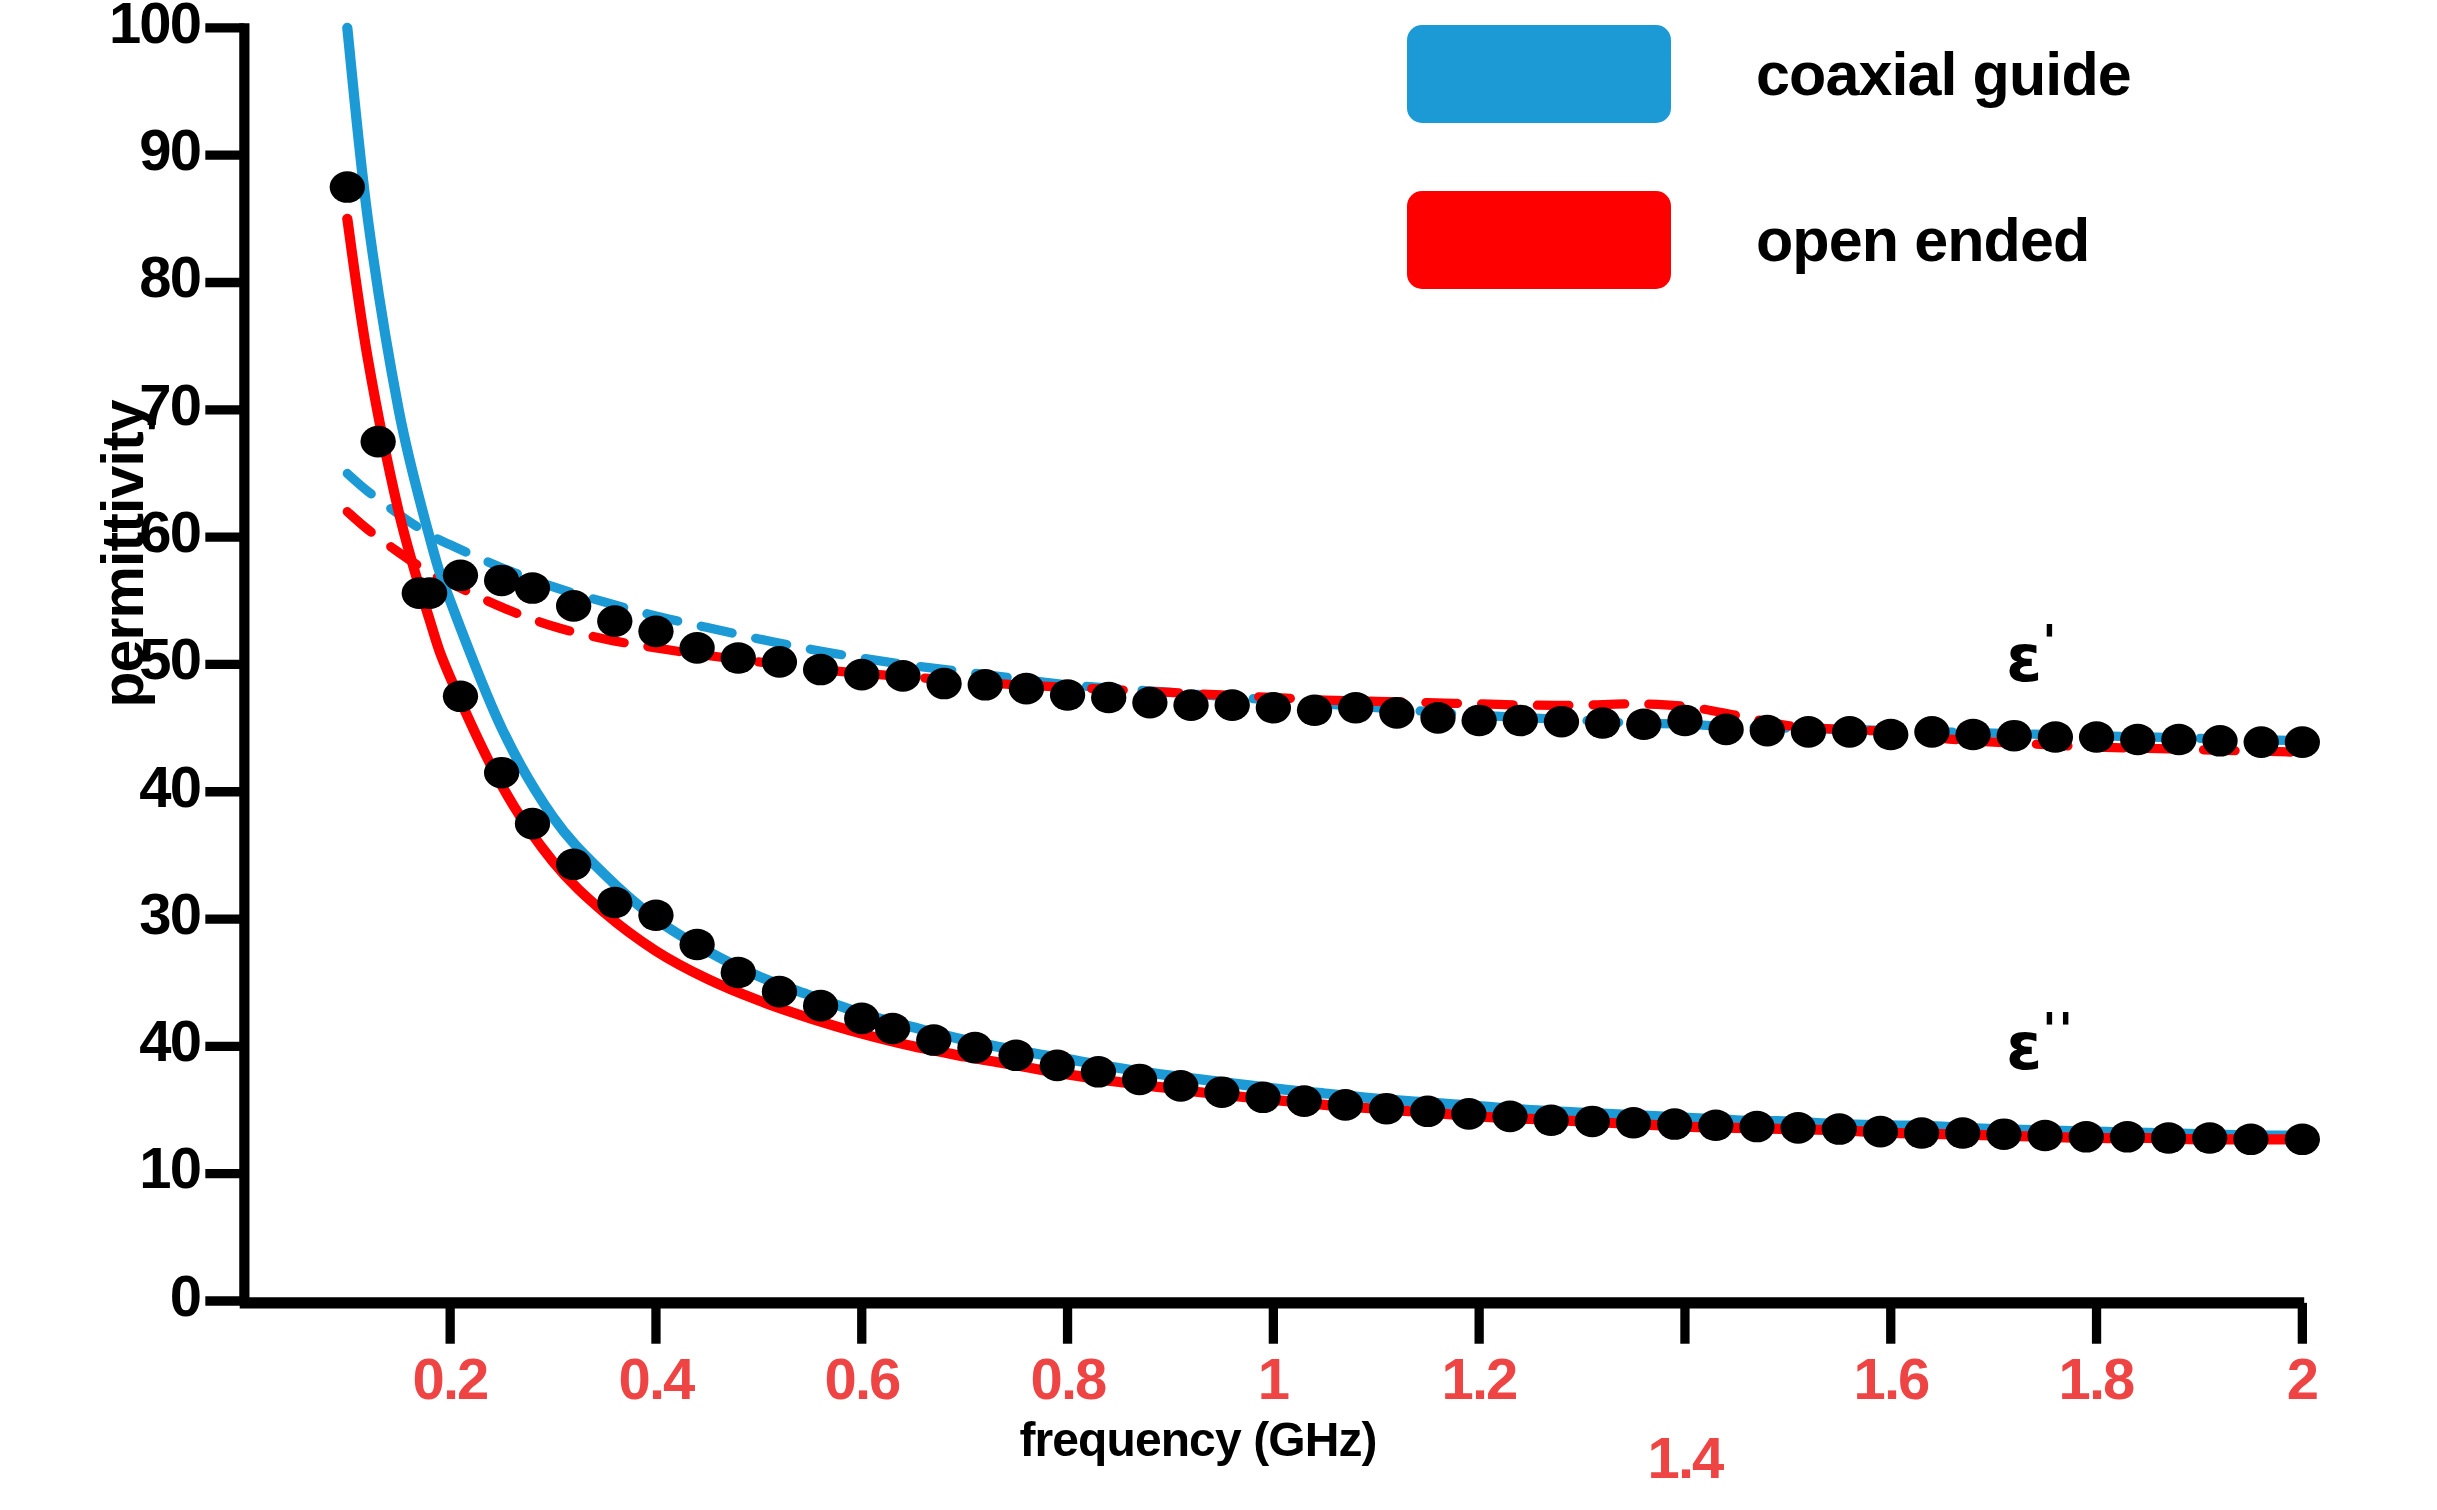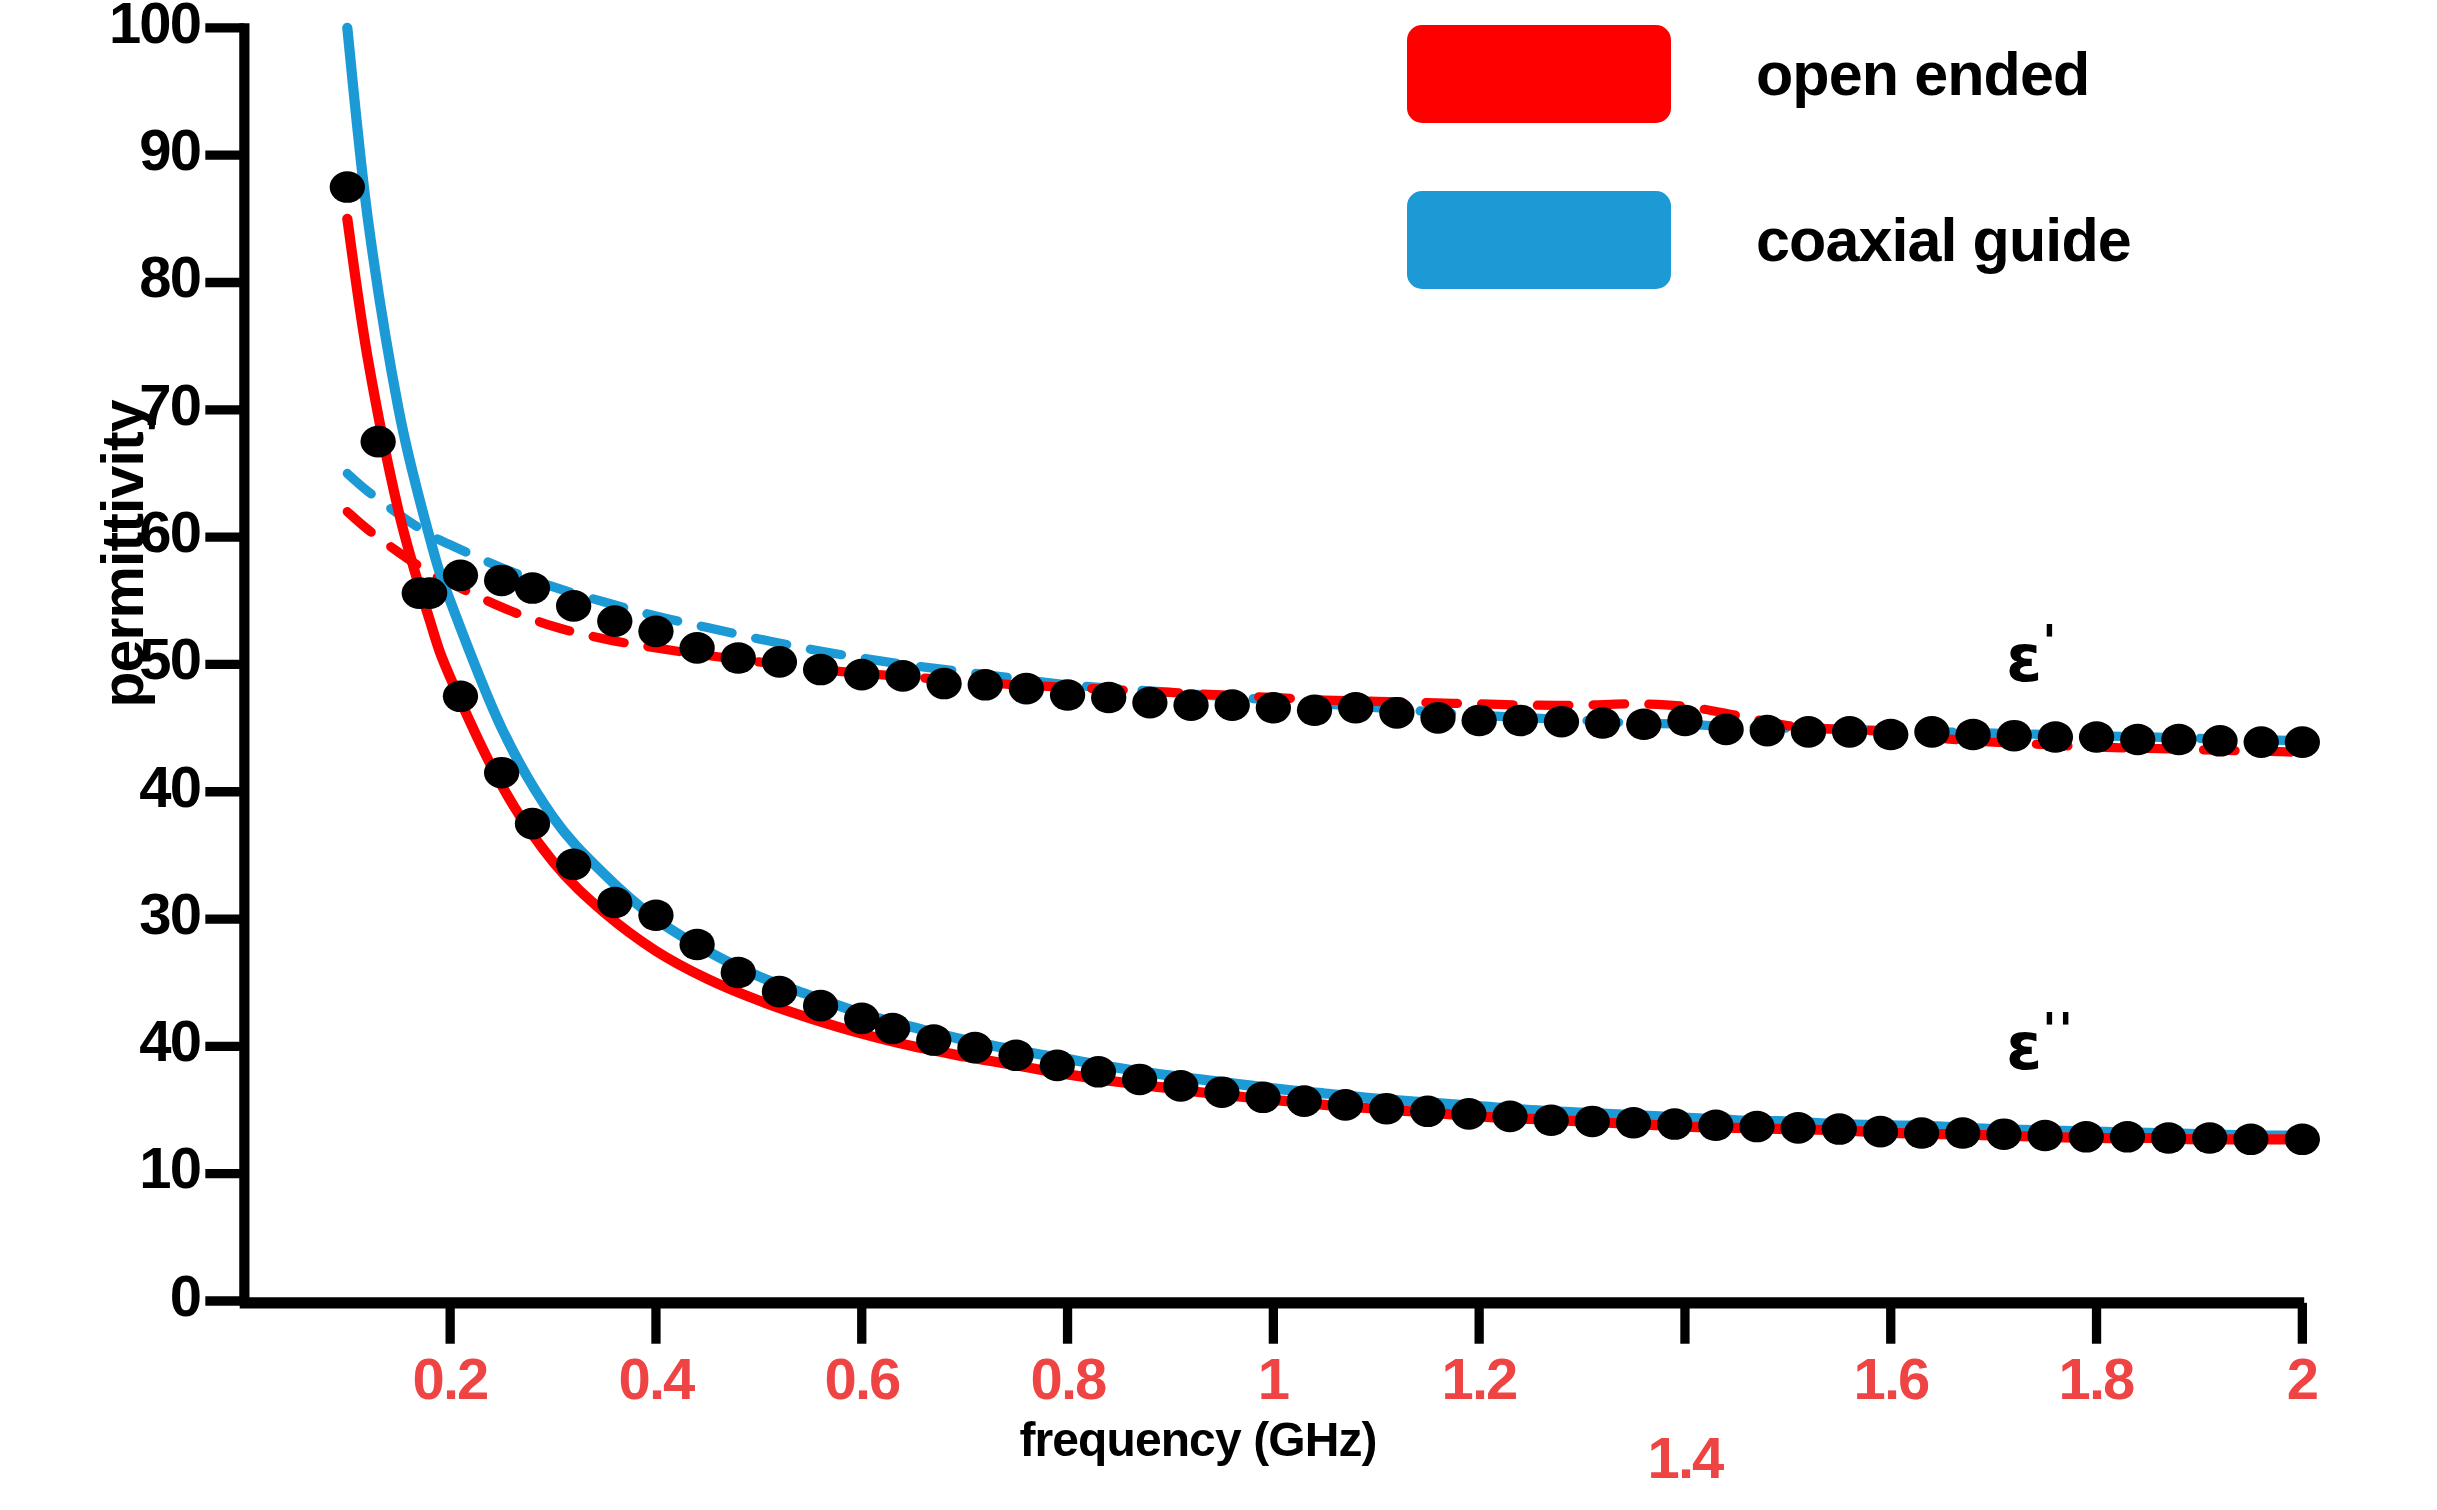--- a/index.html
+++ b/index.html
@@ -235,26 +235,26 @@
       <div class="xtick" style="left: 1180px; top: 1345px;">1</div>
       <div class="xtick" style="left: 1386px; top: 1345px;">1.2</div>
       <div class="xtick" style="left: 1592px; top: 1424px;">1.4</div>
       <div class="xtick" style="left: 1798px; top: 1345px;">1.6</div>
       <div class="xtick" style="left: 2003px; top: 1345px;">1.8</div>
       <div class="xtick" style="left: 2209px; top: 1345px;">2</div>
     </div>
 
   <div class="legend">
     <div class="legend-row">
+      <div class="swatch" style="background:#1B9AD6"></div>
+      <div class="legend-text">coaxial guide</div>
+    </div>
+    <div class="legend-row">
       <div class="swatch" style="background:#FF0000"></div>
       <div class="legend-text">open ended</div>
-    </div>
-    <div class="legend-row">
-      <div class="swatch" style="background:#1B9AD6"></div>
-      <div class="legend-text">coaxial guide</div>
     </div>
   </div>
 
   <div class="eps-ann" id="eps-real-ann" style="left: 2006px; top: 615px;">
     <span>ε</span><sup>'</sup>
   </div>
   <div class="eps-ann" id="eps-imag-ann" style="left: 2006px; top: 1003px;">
     <span>ε</span><sup>''</sup>
   </div>
 

